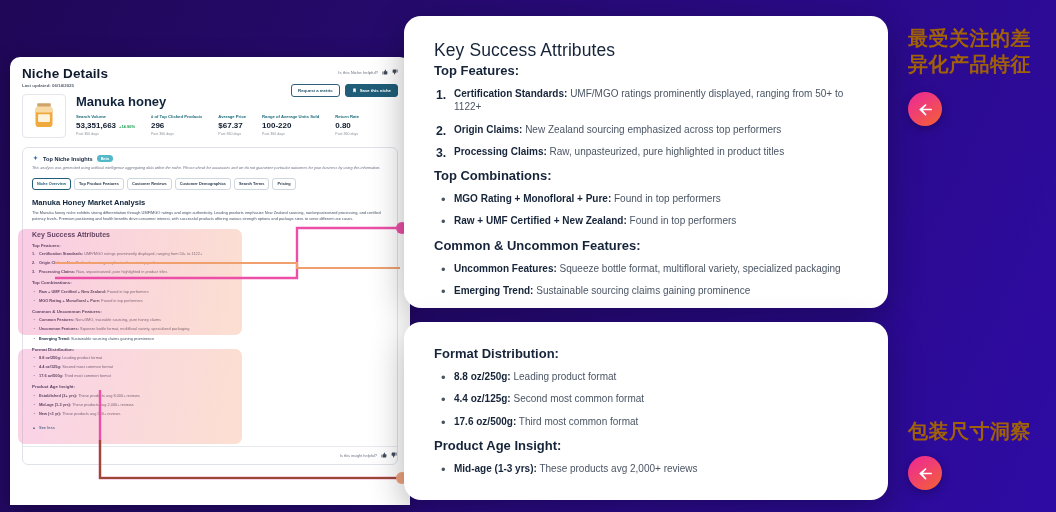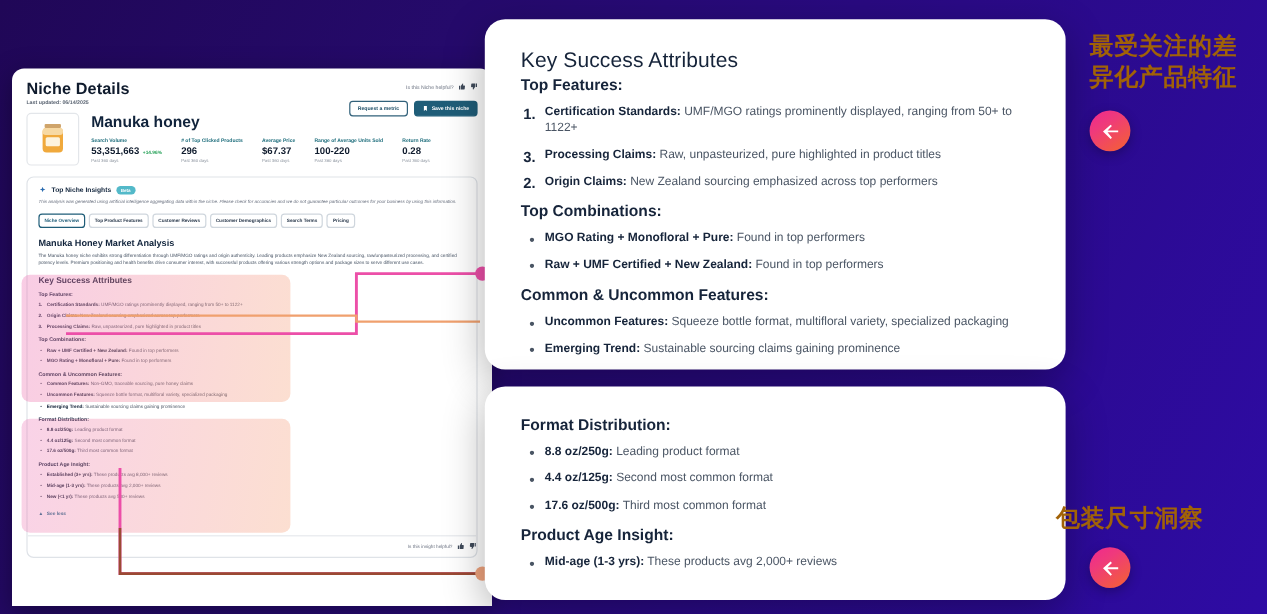--- a/index.html
+++ b/index.html
@@ -118,21 +118,21 @@
   .c-li.num::before{ content:attr(data-n); position:absolute;left:2px;color:#16243a;font-weight:700;font-size:12.3px; }
   .c-li.bul::before{ content:"•"; position:absolute;left:7px;top:-1px;color:#4a5564;font-size:13px; }
 
   
   .cn-label{
     position:absolute; color:#a16207; font-size:20px; font-weight:700;
     line-height:1.32; text-align:left; letter-spacing:.5px;
     font-family:"DejaVu Sans","Liberation Sans",sans-serif;
   }
   #cn-1{ left:908px; top:25px; width:140px; }
-  #cn-2{ left:880px; top:418px; width:140px; }
+  #cn-2{ left:908px; top:418px; width:140px; }
 
   .arrow-btn{
     position:absolute; width:34px;height:34px;border-radius:50%;
     background:linear-gradient(145deg,#f0288f 0%,#ef3a7b 35%,#f4632f 100%);
     display:flex;align-items:center;justify-content:center;
     box-shadow:0 3px 10px rgba(0,0,0,.28);
   }
   #arrow-1{ left:908px; top:92px; }
   #arrow-2{ left:908px; top:456px; }
   .arrow-btn svg{ width:19px;height:19px;fill:#fff; }
@@ -204,21 +204,21 @@
             <div class="metric">
               <div class="m-label">Range of Average Units Sold</div>
               <div class="m-value">
                   <span>100-220</span>
                 </div>
               <div class="m-foot">Past 360 days</div>
             </div>
             <div class="metric">
               <div class="m-label">Return Rate</div>
               <div class="m-value">
-                  <span>0.28</span>
+                  <span>0.80</span>
                 </div>
               <div class="m-foot">Past 360 days</div>
             </div>
           </div>
         </div>
       </div>
 
       <div class="insight-card">
         <div class="ic-pad">
           <div class="ic-head">
@@ -297,22 +297,22 @@
   <polyline points="100,390 100,478 400,478" fill="none" stroke="#ec4fa8" stroke-width="2.4"></polyline>
   <polyline points="100,440 100,478 400,478" fill="none" stroke="#9a4a33" stroke-width="2.2"></polyline>
 </svg>
 <div class="dot" style="left:396px;top:222px;width:12px;height:12px;background:#ec4fa8"></div>
 <div class="dot" style="left:396px;top:472px;width:12px;height:12px;background:#f0a47e"></div>
 
 <div class="card" id="card-1">
   <div class="c-title">Key Success Attributes</div>
   <div class="c-h first">Top Features:</div>
   <div class="c-li num" data-n="1."><b>Certification Standards:</b><span> UMF/MGO ratings prominently displayed, ranging from 50+ to 1122+</span></div>
+  <div class="c-li num" data-n="2."><b>Origin Claims:</b><span> New Zealand sourcing emphasized across top performers</span></div>
   <div class="c-li num" data-n="3."><b>Processing Claims:</b><span> Raw, unpasteurized, pure highlighted in product titles</span></div>
-  <div class="c-li num" data-n="2."><b>Origin Claims:</b><span> New Zealand sourcing emphasized across top performers</span></div>
 
   <div class="c-h">Top Combinations:</div>
   <div class="c-li bul"><b>MGO Rating + Monofloral + Pure:</b><span> Found in top performers</span></div>
   <div class="c-li bul"><b>Raw + UMF Certified + New Zealand:</b><span> Found in top performers</span></div>
 
   <div class="c-h">Common &amp; Uncommon Features:</div>
   <div class="c-li bul"><b>Uncommon Features:</b><span> Squeeze bottle format, multifloral variety, specialized packaging</span></div>
   <div class="c-li bul"><b>Emerging Trend:</b><span> Sustainable sourcing claims gaining prominence</span></div>
 </div>
 

